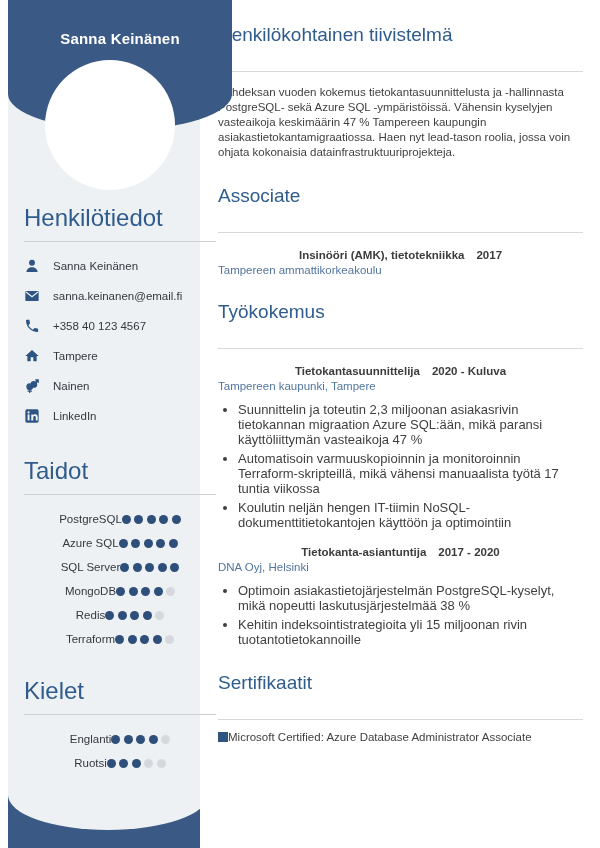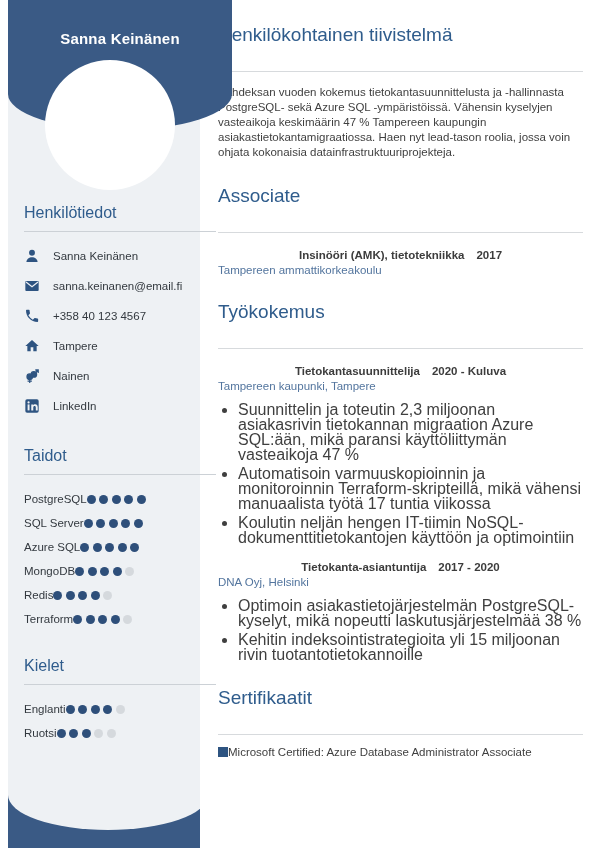--- a/index.html
+++ b/index.html
@@ -14,47 +14,47 @@
   
   .sidebar{position:absolute;left:8px;top:0;width:224px;height:848px;background:var(--side-bg)}
   .side-header{position:relative;height:130px;background:var(--accent);
     border-radius:0 0 50% 50% / 0 0 36px 36px;z-index:1}
   .name{padding-top:30px;text-align:center;color:#fff;font-size:15px;font-weight:700;letter-spacing:.2px}
   .photo{position:absolute;left:37px;top:60px;width:130px;height:130px;border-radius:50%;background:#fff;z-index:2}
   .side-section{position:relative;padding:0 16px;z-index:3}
   .sec-contact{margin-top:74px}
   .sec-skills{margin-top:26px}
   .sec-langs{margin-top:26px}
-  .side-title{font-size:16px;font-weight:400;color:var(--heading);padding-bottom:9px;border-bottom:1px solid var(--rule-side)}
+  .side-title{font-size:24px;font-weight:400;color:var(--heading);padding-bottom:9px;border-bottom:1px solid var(--rule-side)}
   .clist{margin-top:9px}
   .crow{display:flex;align-items:center;gap:13px;height:30px}
   .cicon{width:16px;height:16px;color:var(--icon);flex:none;display:flex;align-items:center;justify-content:center}
   .cicon svg{width:16px;height:16px;fill:currentColor}
   .ctext,.slabel{font-size:11.5px;color:var(--side-text)}
   .slist{margin-top:12px}
-  .srow{display:flex;align-items:center;justify-content:flex-start;height:24px}
+  .srow{display:flex;align-items:center;justify-content:center;height:24px}
   .dotwrap{display:flex;gap:3.5px}
   .dot{width:9px;height:9px;border-radius:50%;background:var(--dot-off)}
   .dot.on{background:var(--dot-on)}
   .side-footer{position:absolute;left:0;bottom:0;width:200px;height:53px;background:var(--accent)}
   .side-footer-mask{position:absolute;left:0;bottom:18px;width:200px;height:46px;background:var(--side-bg);
     border-radius:0 0 50% 50% / 0 0 35px 35px}
 
   
   .main{position:absolute;left:200px;top:0;width:400px;height:848px;padding:24px 17px 0 18px;background:#fff}
   .main-title{font-size:19px;font-weight:400;color:var(--heading);padding-bottom:25px;border-bottom:1px solid var(--rule-main)}
   .msec{margin-top:25px}
   .msec:first-child{margin-top:0}
   .summary{margin-top:13px;font-size:11.5px;line-height:15px;color:var(--body)}
   .entry{margin-top:16px}
   .ehead{display:flex;justify-content:center;align-items:baseline;font-size:11.5px;font-weight:700;color:#3c3c3c}
   .eperiod{white-space:nowrap;margin-left:12px}
   .esub{margin-top:3px;font-size:11.5px;color:var(--sub)}
   .bullets{margin:10px 0 0 0;padding-left:20px}
-  .bullets li{font-size:16px;line-height:15px;color:var(--body);margin-bottom:4px}
+  .bullets li{font-size:13px;line-height:15px;color:var(--body);margin-bottom:4px}
   .certrow{margin-top:11px;display:flex;align-items:center;}
   .csquare{width:10px;height:10px;background:var(--icon);flex:none;display:inline-block}
   .certtext{font-size:11.5px;color:var(--body)}
 </style>
 </head>
 <body>
 
 <div class="page">
 
   <aside class="sidebar">
@@ -132,31 +132,31 @@
             <span class="slabel">PostgreSQL</span>
             <span class="dotwrap">
               <span class="dot on"></span>
               <span class="dot on"></span>
               <span class="dot on"></span>
               <span class="dot on"></span>
               <span class="dot on"></span>
             </span>
           </div>
           <div class="srow">
+            <span class="slabel">Azure SQL</span>
+            <span class="dotwrap">
+              <span class="dot on"></span>
+              <span class="dot on"></span>
+              <span class="dot on"></span>
+              <span class="dot on"></span>
+              <span class="dot on"></span>
+            </span>
+          </div>
+          <div class="srow">
             <span class="slabel">SQL Server</span>
-            <span class="dotwrap">
-              <span class="dot on"></span>
-              <span class="dot on"></span>
-              <span class="dot on"></span>
-              <span class="dot on"></span>
-              <span class="dot on"></span>
-            </span>
-          </div>
-          <div class="srow">
-            <span class="slabel">Azure SQL</span>
             <span class="dotwrap">
               <span class="dot on"></span>
               <span class="dot on"></span>
               <span class="dot on"></span>
               <span class="dot on"></span>
               <span class="dot on"></span>
             </span>
           </div>
           <div class="srow">
             <span class="slabel">MongoDB</span>

